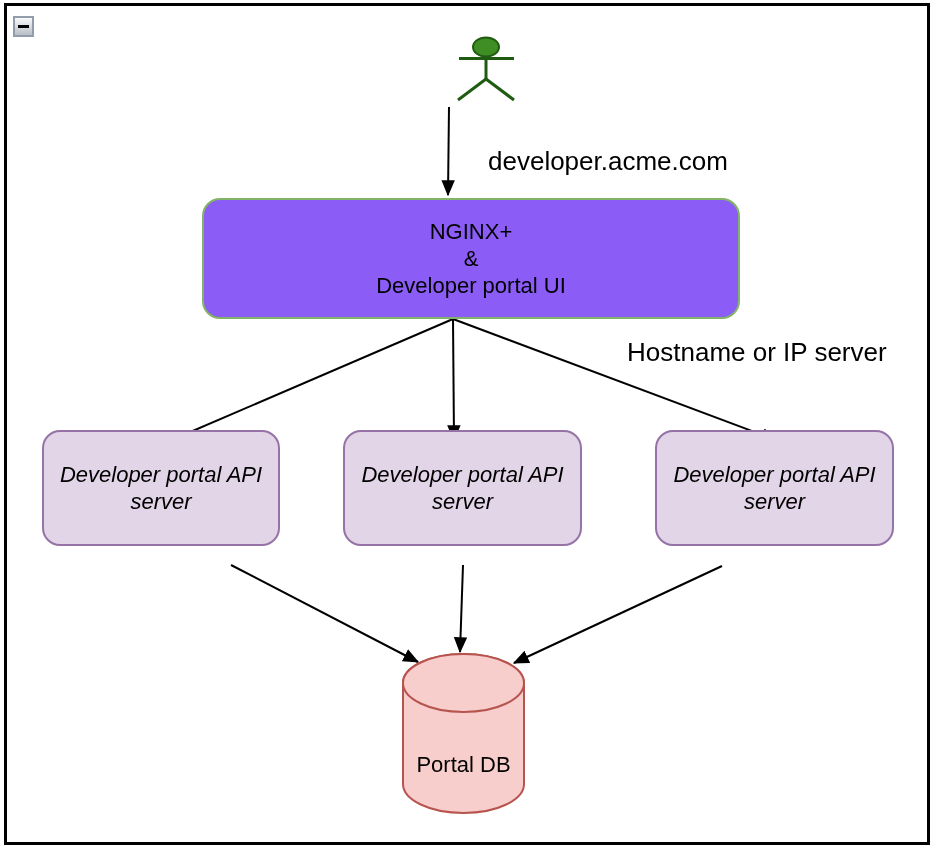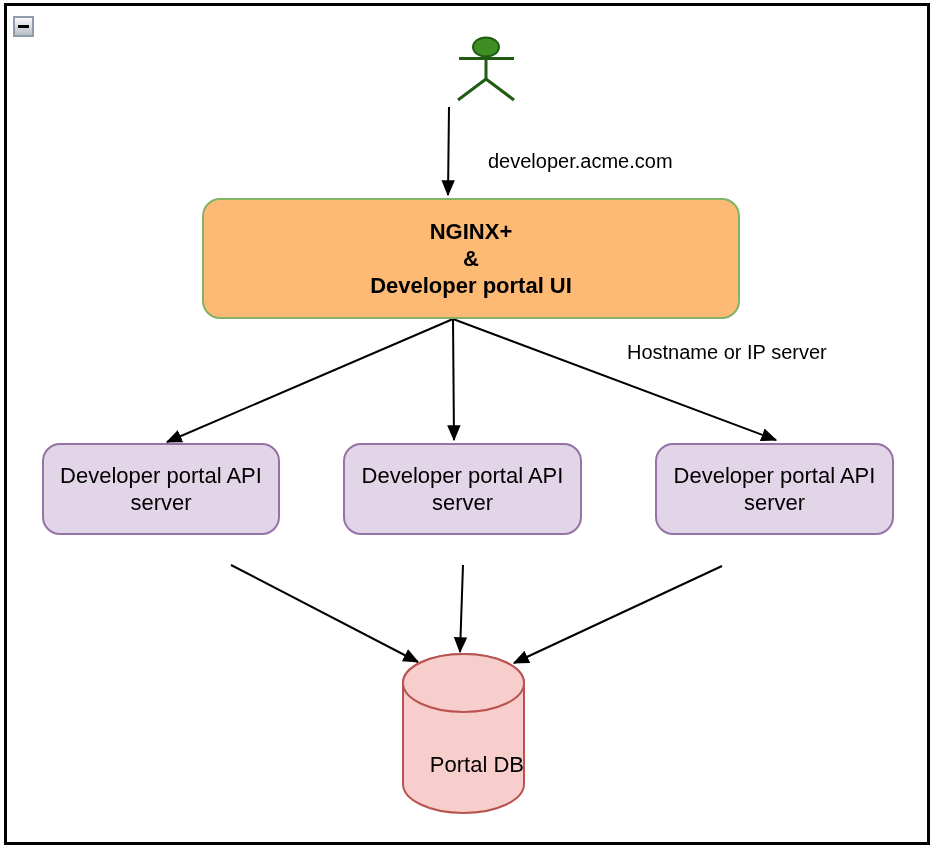--- a/index.html
+++ b/index.html
@@ -41,44 +41,44 @@
   .node {
     position: absolute;
     display: flex; align-items: center; justify-content: center;
     text-align: center;
     font-size: 22px; line-height: 27px;
     border-radius: 18px;
     border: 2px solid;
   }
   .node-gateway {
     left: 202px; top: 198px; width: 538px; height: 121px;
-    background: #fdba74; border-color: #82b366; font-weight: bold;
+    background: #8b5cf6; border-color: #82b366;
   }
   .node-gateway .node-label { white-space: pre-line; }
   .node-api {
-    top: 443px; height: 92px;
-    background: #e1d5e7; border-color: #9673a6;
+    top: 430px; height: 116px;
+    background: #e1d5e7; border-color: #9673a6; font-style: italic;
   }
   .node-api .node-label { width: 225px; }
   .api-1 { left: 42px;  width: 238px; }
   .api-2 { left: 343px; width: 239px; }
   .api-3 { left: 655px; width: 239px; }
 
   .edge-label {
     position: absolute;
-    font-size: 20px; line-height: 26px;
+    font-size: 26px; line-height: 26px;
     white-space: nowrap;
   }
   .lbl-domain { left: 488px; top: 148px; }
   .lbl-host   { left: 627px; top: 339px; }
 
   .db-label {
     position: absolute;
     left: 403px; top: 752px; width: 121px;
-    text-align: right;
+    text-align: center;
     font-size: 22px; line-height: 26px;
   }
 </style>
 </head>
 <body>
 
 <div class="frame"></div>
 
 <button class="collapse-btn">
   <span class="minus-bar"></span>

